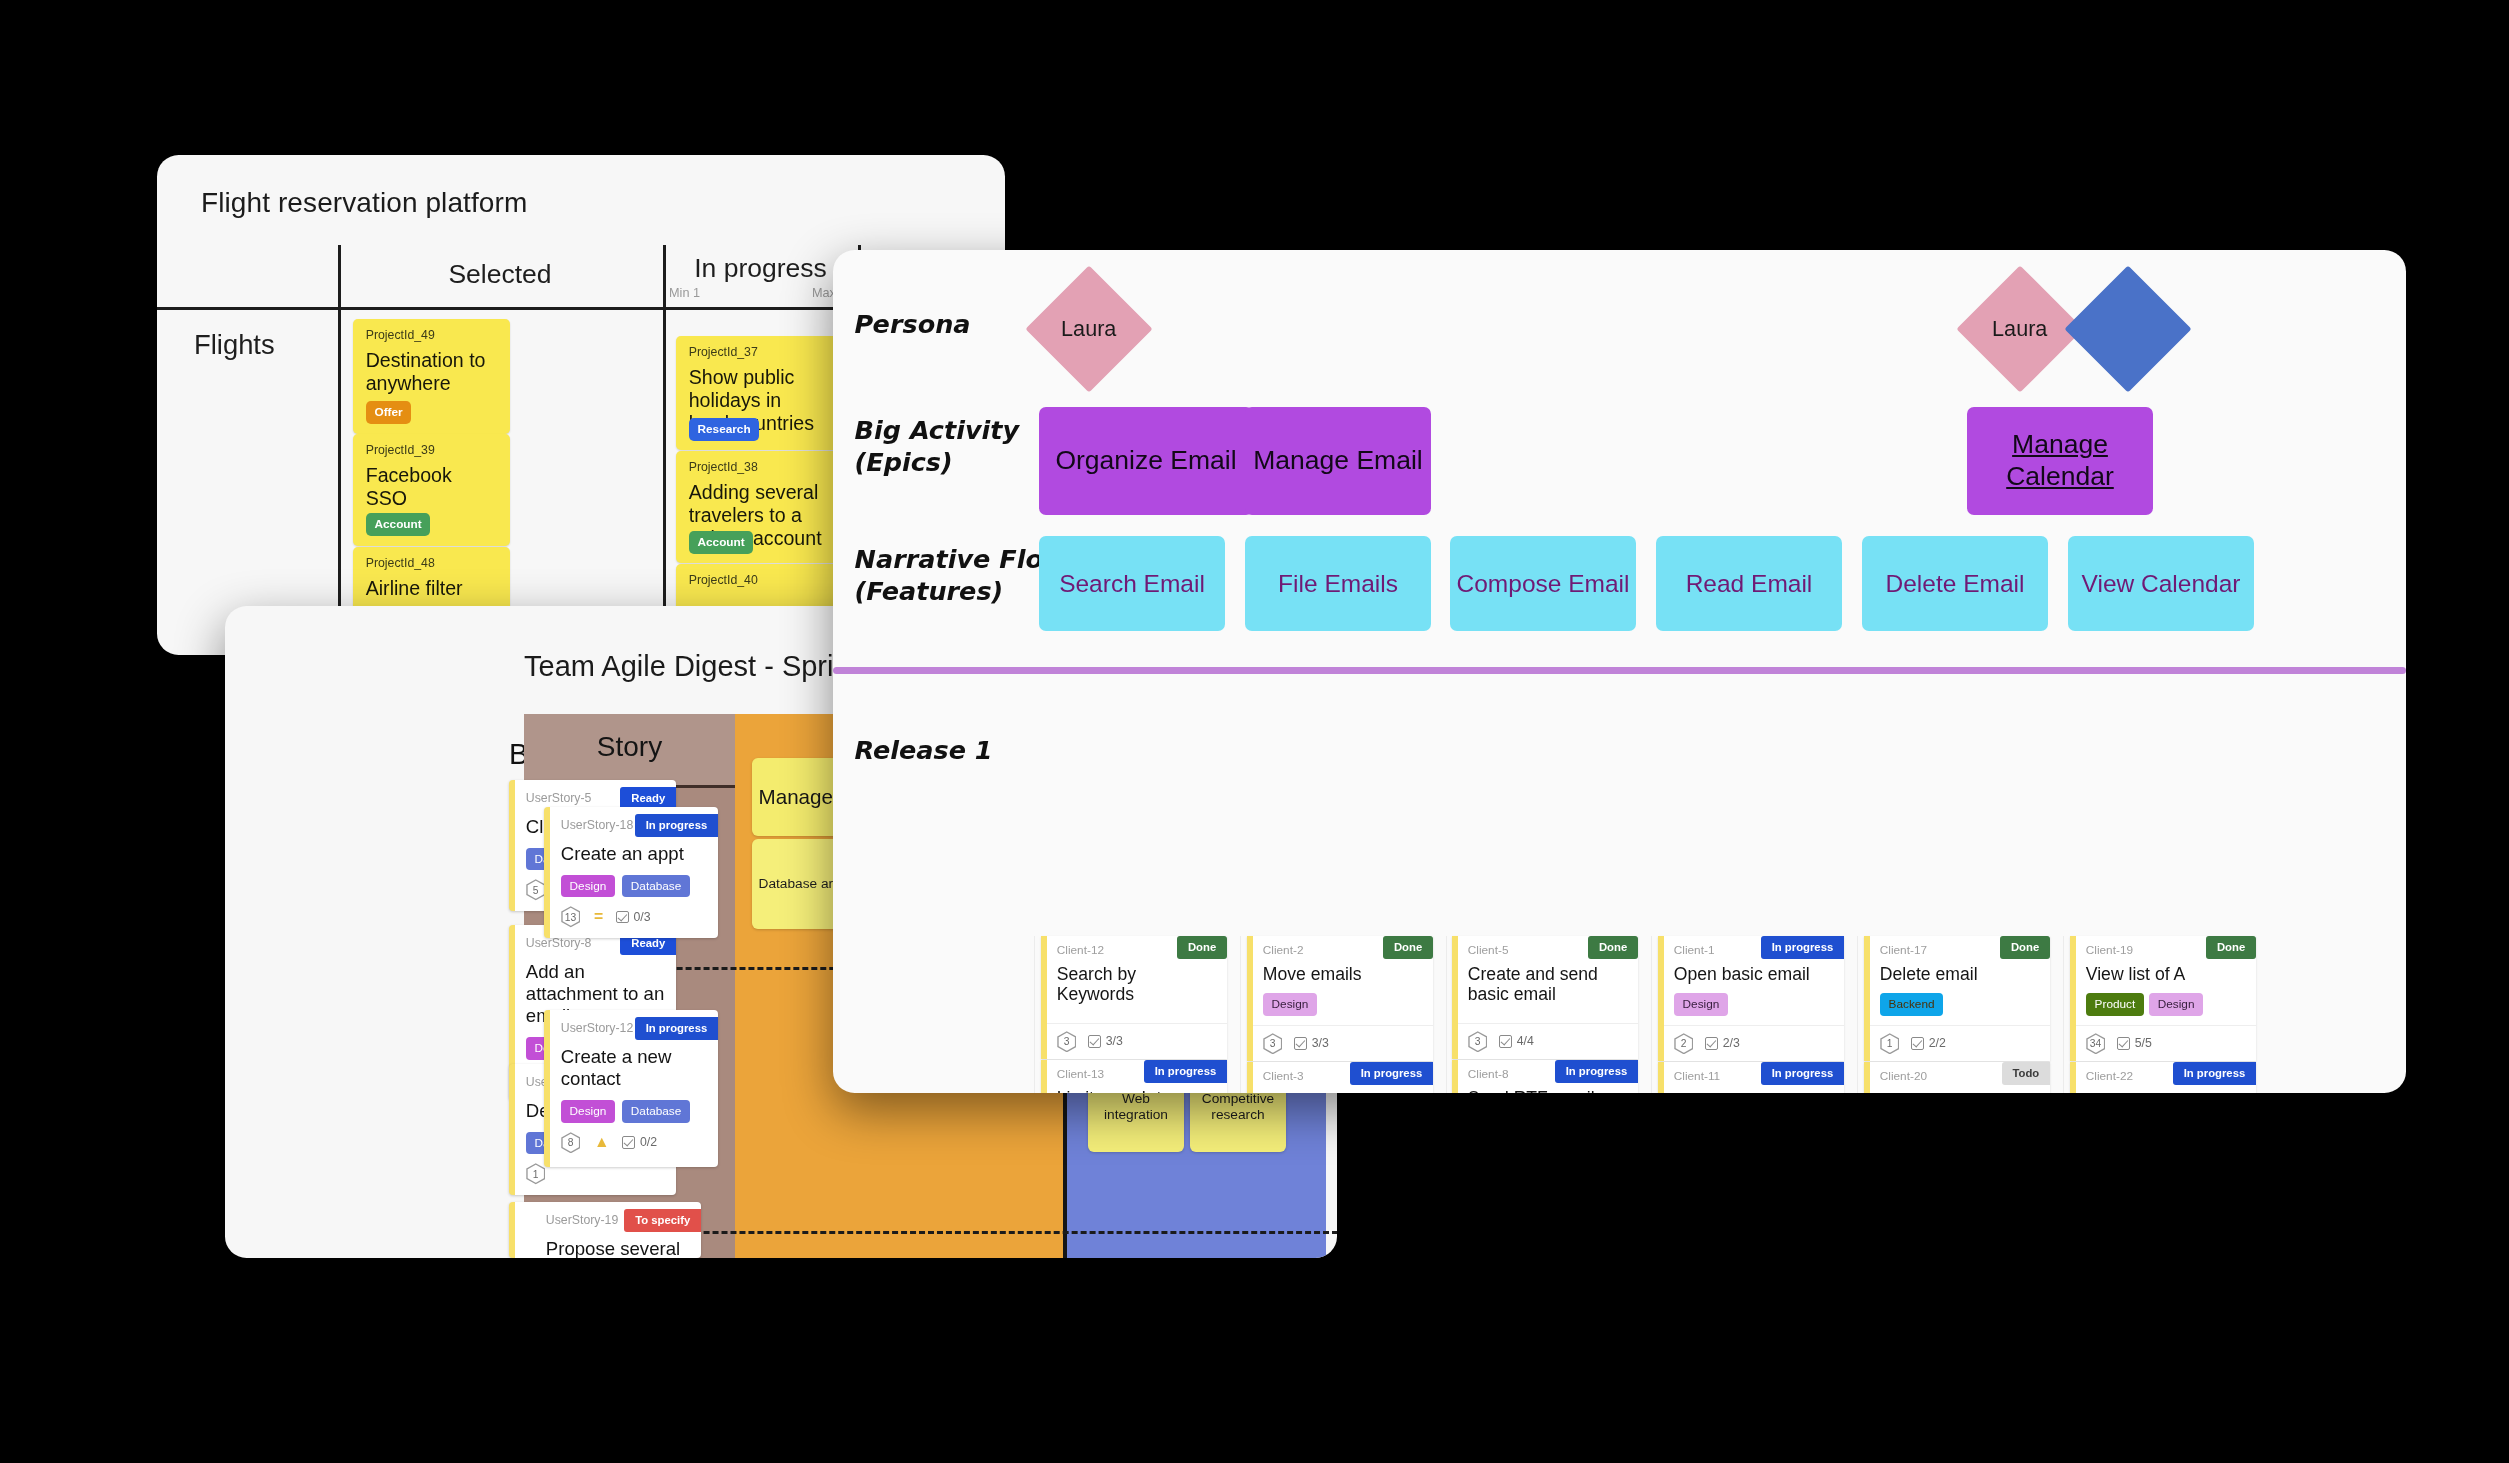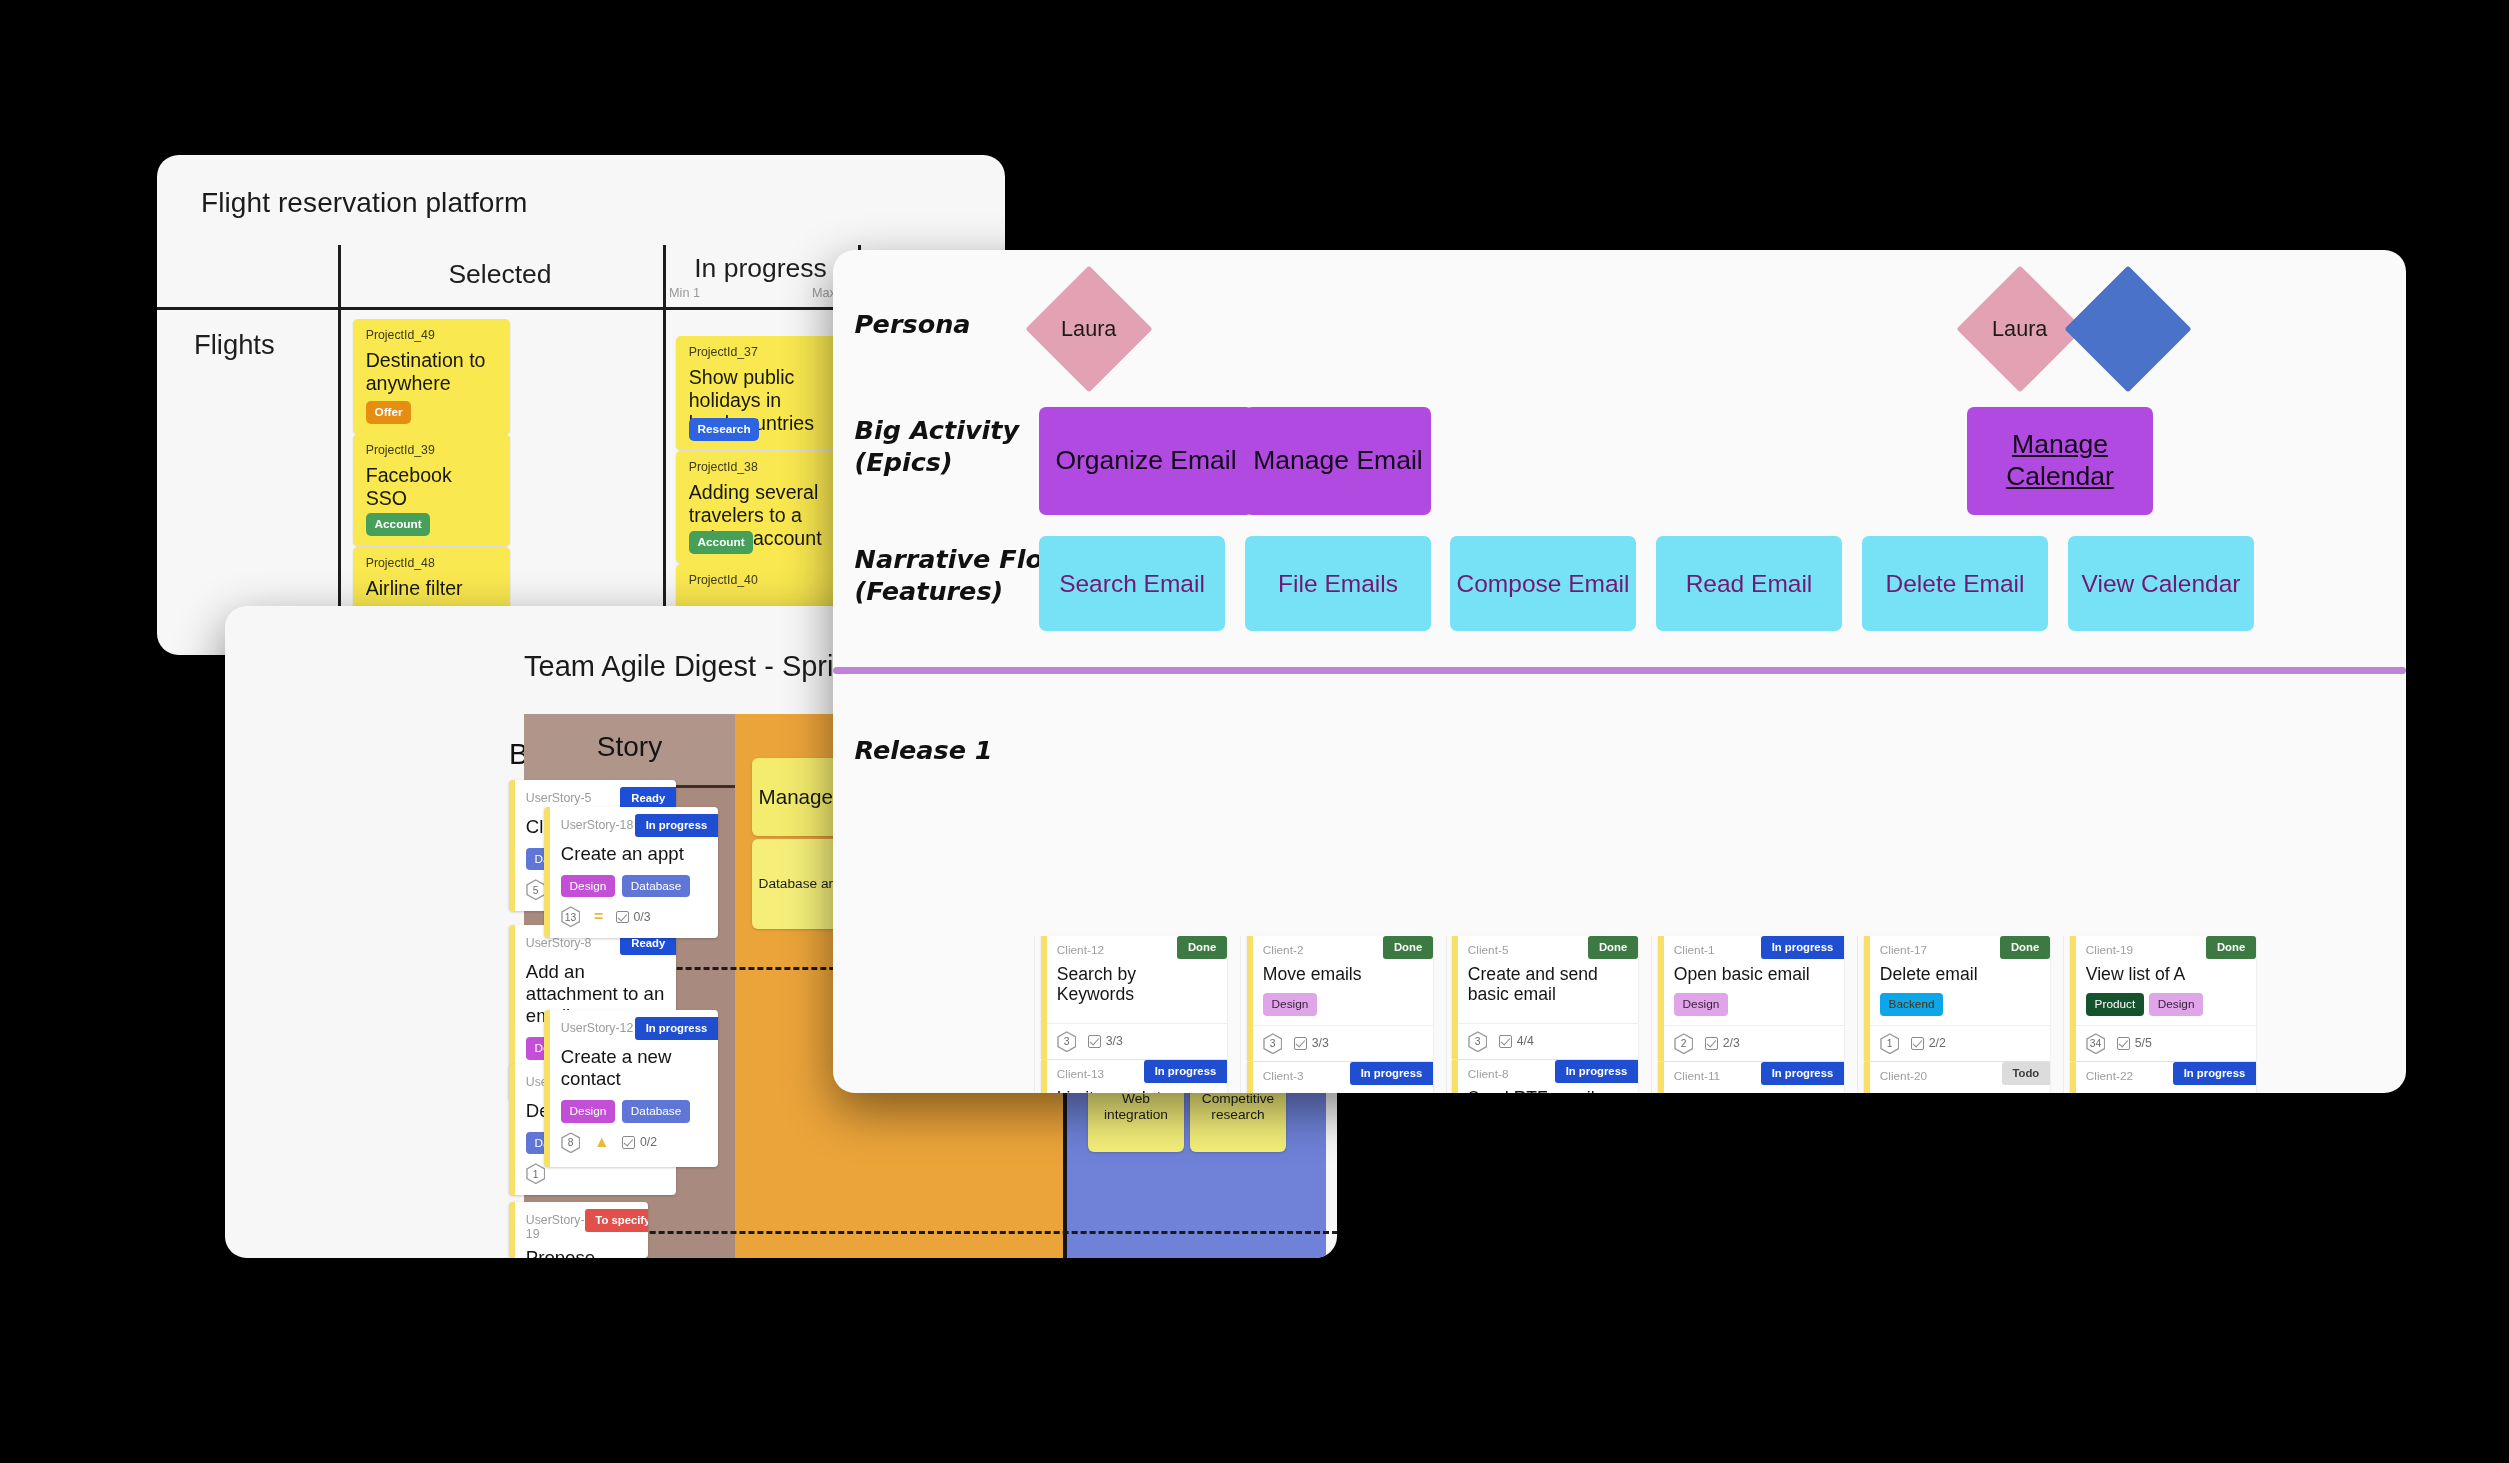--- a/index.html
+++ b/index.html
@@ -78,21 +78,21 @@
   .b-tospec  { background:#e1504a; }
   .b-done    { background:#3d7a43; border-radius:2.9px; }
   .b-todo    { background:#dcdcdc; color:#3b3b3b; }
   .ag-card .ttl { font-size:18.6px; color:#141414; line-height:1.2; padding:5.9px 10.8px 0; }
   .chips { display:flex; gap:6.9px; padding:9.8px 10.8px 0; flex-wrap:wrap; }
   .chip { font-size:11.8px; color:#fff; border-radius:3.9px; padding:3.9px 8.8px 4.9px; white-space:nowrap; }
   .c-database { background:#6076d6; }
   .c-design   { background:#c24fd6; }
   .c-designl  { background:#dfa5e8; color:#3a2040; }
   .c-backend  { background:#0ea5e9; color:#4a3208; }
-  .c-product  { background:#14532d; }
+  .c-product  { background:#4d7c0f; }
   .meta { display:flex; align-items:center; gap:13.7px; padding:8.8px 10.8px 9.8px; }
   .hexi { width:19.6px; height:21.6px; position:relative; display:inline-block; }
   .hexi svg { position:absolute; inset:0; }
   .hexi i { position:absolute; inset:0; display:flex; align-items:center;
             justify-content:center; font-style:normal; font-size:10.3px; color:#6a6a6a; }
   .chk { display:flex; align-items:center; gap:4.9px; font-size:12.3px; color:#6a6a6a; }
   .chkbox { width:12.7px; height:12.7px; border:1.6px solid #8a8a8a; border-radius:2px;
             position:relative; }
   .chkbox:after { content:""; position:absolute; left:2.9px; top:0px; width:3.9px; height:7.8px;
             border:solid #8a8a8a; border-width:0 1.6px 1.6px 0; transform:rotate(42deg); }
@@ -273,21 +273,21 @@
       <div class="meta">
         <span class="hexi">
           <svg viewBox="0 0 20 22">
               <polygon points="10,1 19,6 19,16 10,21 1,16 1,6" fill="none" stroke="#9a9a9a" stroke-width="1.4"></polygon>
             </svg>
           <i>1</i>
         </span>
       </div>
     </div>
 
-    <div class="ag-card clip" style="left:284px; top:596px; width:139px; height:56px;">
+    <div class="ag-card clip" style="left:284px; top:596px; width:192px; height:56px;padding-left:20px;">
       <div class="row1">
         <span class="uid">UserStory-19</span>
         <span class="badge b-tospec">To specify</span>
       </div>
       <div class="ttl">Propose several</div>
     </div>
 
     <div class="ag-card" style="left:319px; top:201px; width:174px;">
       <div class="row1">
         <span class="uid">UserStory-18</span>

